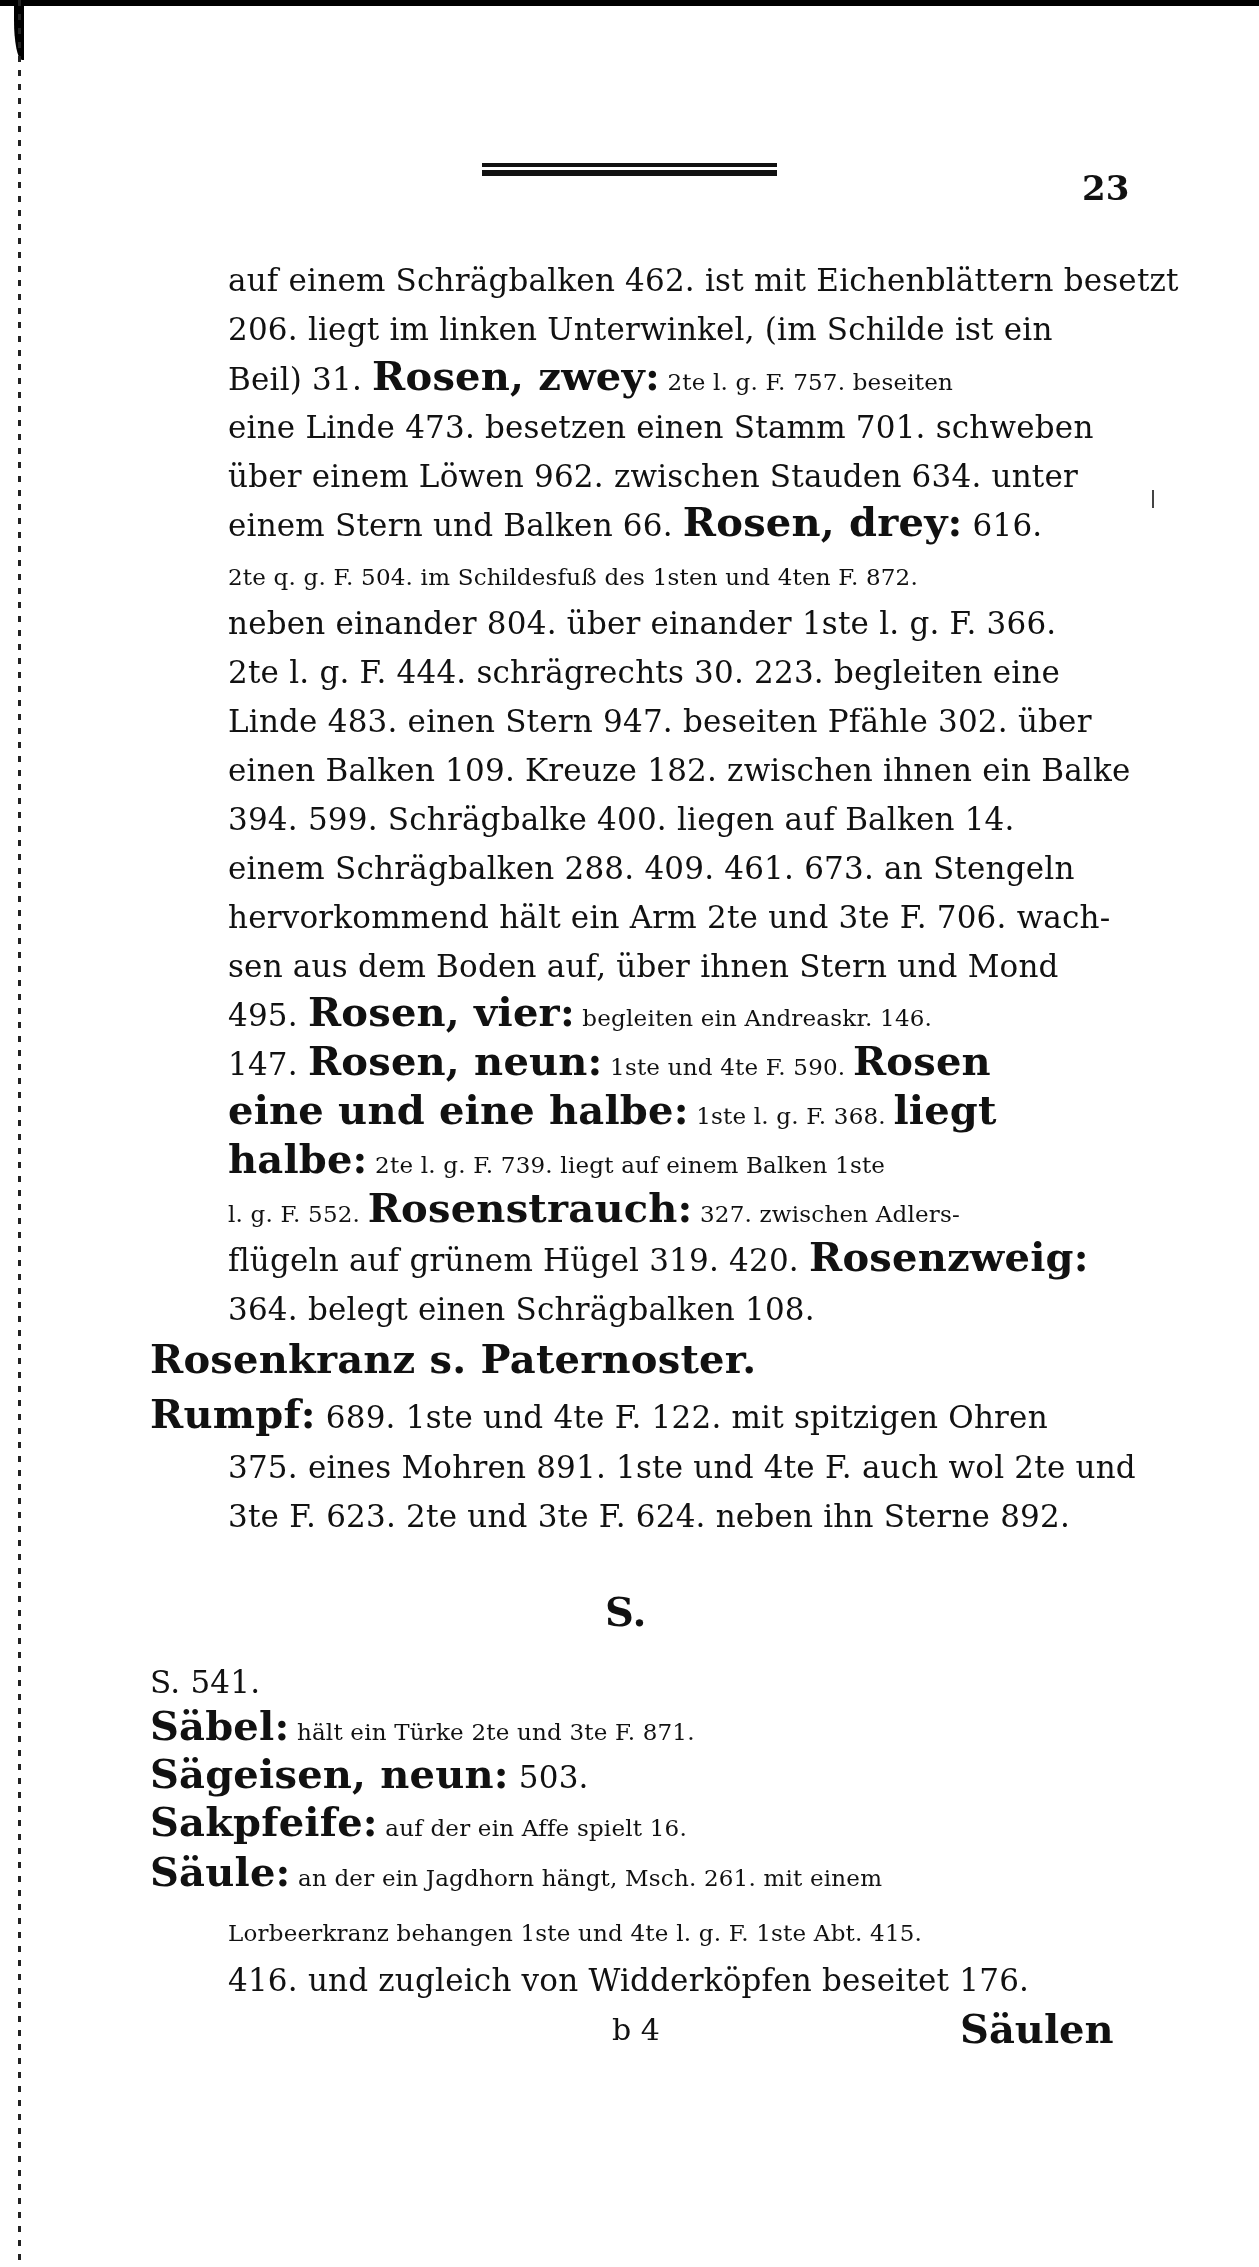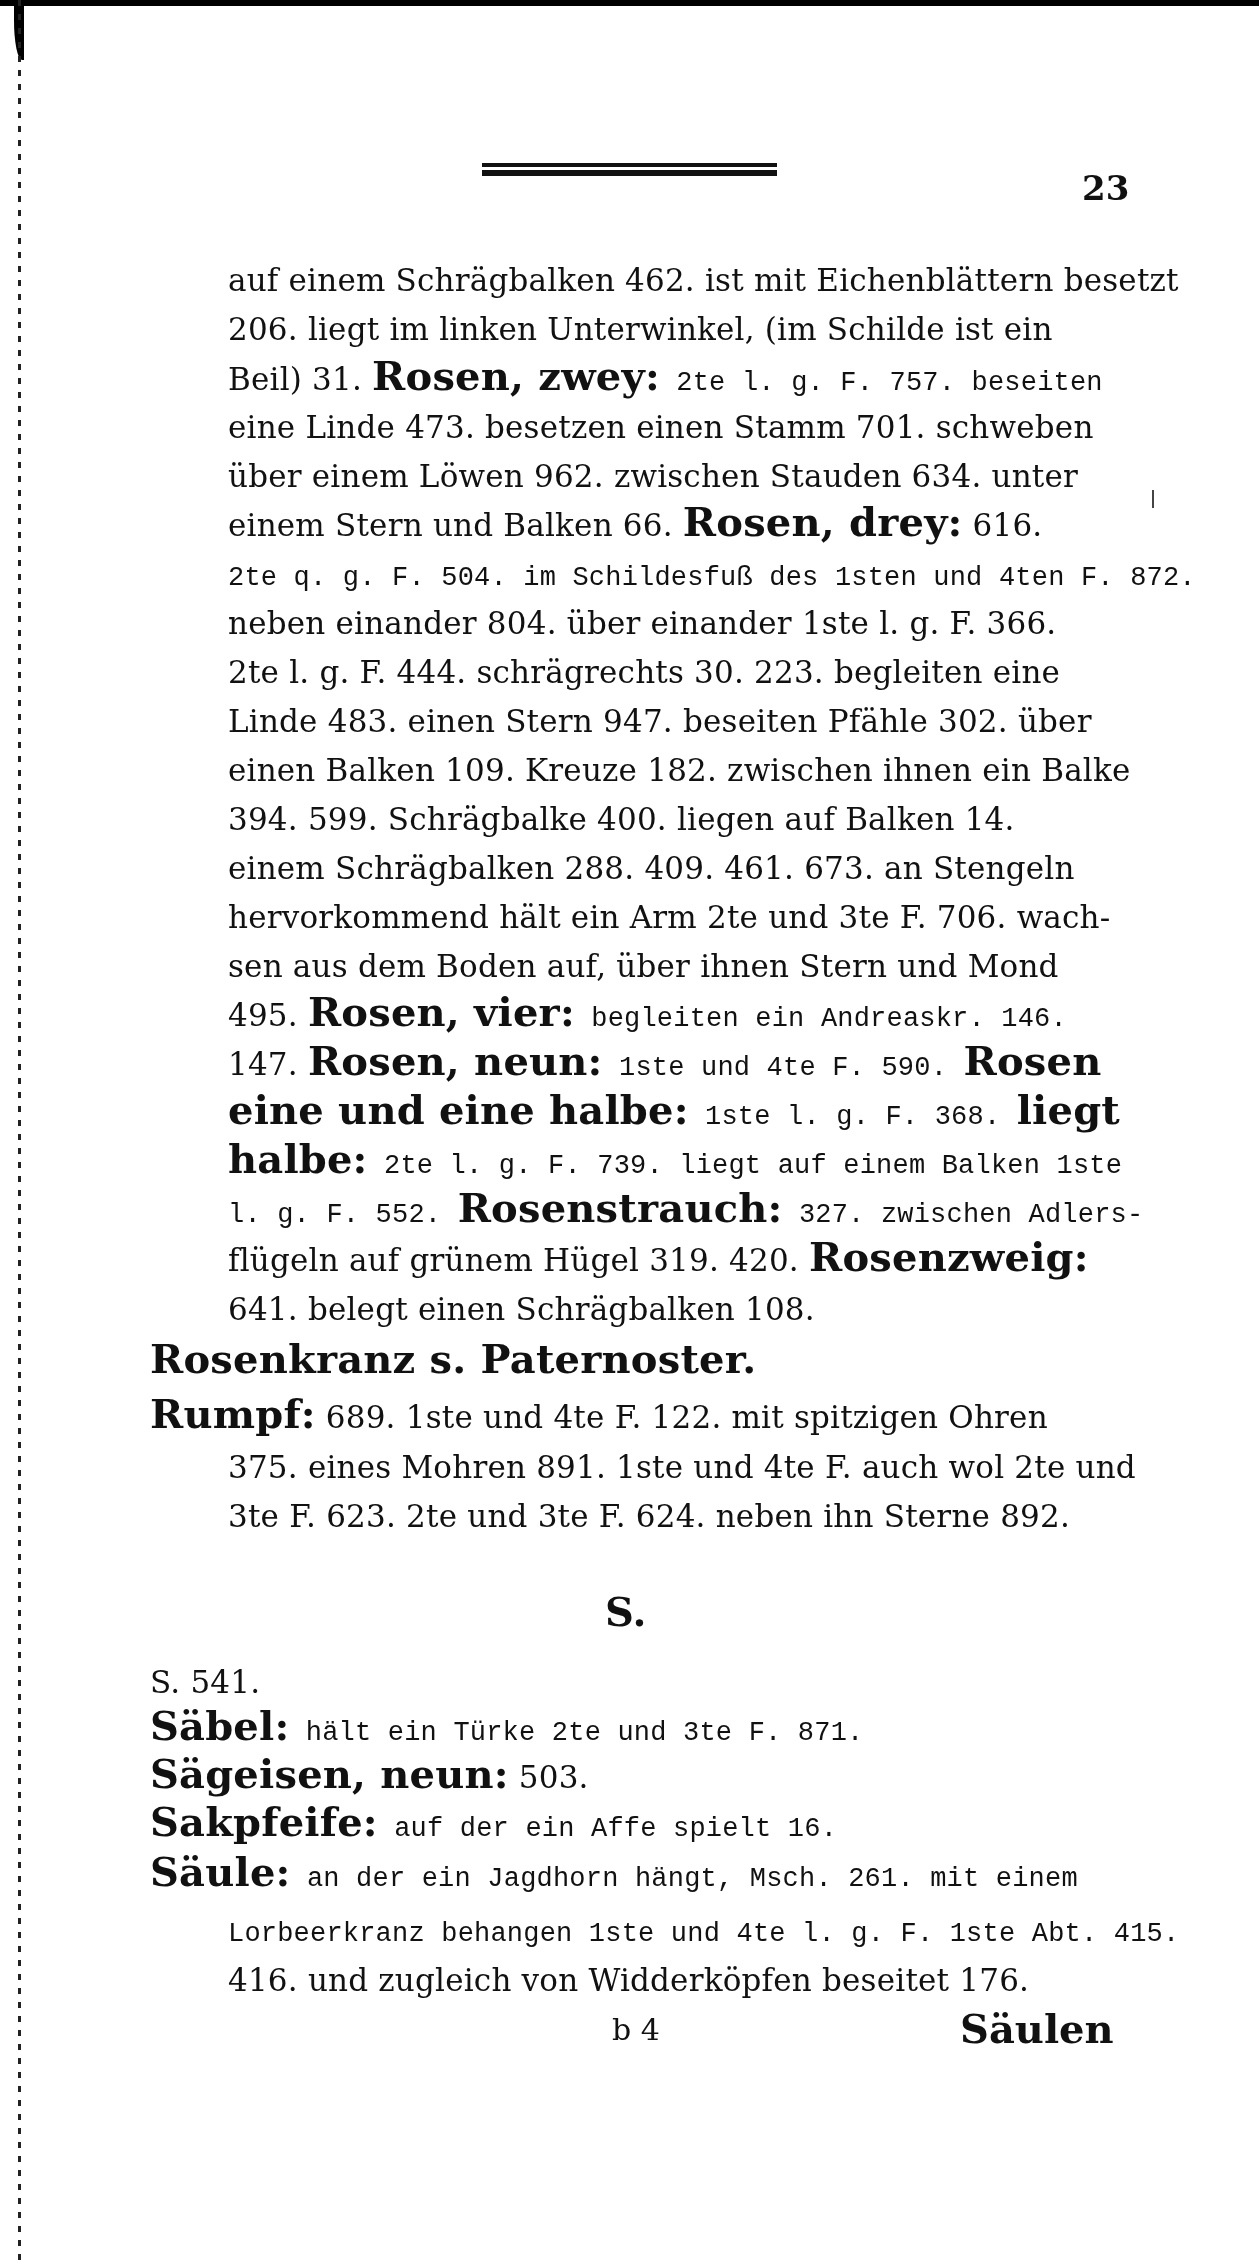--- a/index.html
+++ b/index.html
@@ -15,21 +15,21 @@
     border-bottom-left-radius: 8px 40px; }
   .header-rule { position: absolute; left: 482px; top: 163px; width: 295px; height: 14px; }
   .header-rule .r1 { position: absolute; left: 0; top: 0; width: 100%; height: 4px; background: #111; }
   .header-rule .r2 { position: absolute; left: 0; top: 7px; width: 100%; height: 6px; background: #111; }
   .page-number { position: absolute; left: 1082px; top: 168px; font-size: 34px; font-weight: bold; }
   .line { position: absolute; white-space: nowrap; font-size: 31px; line-height: 44px;
     letter-spacing: 0.2px; text-align: justify; }
   .indent { left: 228px; width: 898px; }
   .flush { left: 150px; width: 976px; }
   .line span.head { font-weight: bold; font-size: 40px; }
-  .line span.small { font-size: 27px; font-family: Liberation Mono, monospace; }
+  .line span.small { font-size: 23px; }
   .section-letter { position: absolute; left: 605px; top: 1588px; font-size: 40px; font-weight: bold; }
   .footer-sig { position: absolute; left: 612px; top: 2012px; font-size: 30px; font-weight: normal; }
   .catchword { position: absolute; left: 960px; top: 2005px; font-size: 40px; font-weight: bold; }
   .stray-mark { position: absolute; left: 1152px; top: 490px; width: 2px; height: 18px; background: #444; }
 </style>
 </head>
 <body>
 
 <div class="top-border"></div>
 <div class="left-corner"></div>
@@ -56,21 +56,21 @@
 <div class="line indent" style="top:797px"><span>394. 599. Schrägbalke 400. liegen auf Balken 14.</span></div>
 <div class="line indent" style="top:846px"><span>einem Schrägbalken 288. 409. 461. 673. an Stengeln</span></div>
 <div class="line indent" style="top:895px"><span>hervorkommend hält ein Arm 2te und 3te F. 706. wach-</span></div>
 <div class="line indent" style="top:944px"><span>sen aus dem Boden auf, über ihnen Stern und Mond</span></div>
 <div class="line indent" style="top:990px"><span>495. </span><span class="head">Rosen, vier:</span><span class="small"> begleiten ein Andreaskr. 146.</span></div>
 <div class="line indent" style="top:1039px"><span>147. </span><span class="head">Rosen, neun:</span><span class="small"> 1ste und 4te F. 590. </span><span class="head">Rosen</span></div>
 <div class="line indent" style="top:1088px"><span class="head">eine und eine halbe:</span><span class="small"> 1ste l. g. F. 368. </span><span class="head">liegt</span></div>
 <div class="line indent" style="top:1137px"><span class="head">halbe:</span><span class="small"> 2te l. g. F. 739. liegt auf einem Balken 1ste</span></div>
 <div class="line indent" style="top:1186px"><span class="small">l. g. F. 552. </span><span class="head">Rosenstrauch:</span><span class="small"> 327. zwischen Adlers-</span></div>
 <div class="line indent" style="top:1235px"><span>flügeln auf grünem Hügel 319. 420. </span><span class="head">Rosenzweig:</span></div>
-<div class="line indent" style="top:1287px"><span>641. belegt einen Schrägbalken 108.</span></div>
+<div class="line indent" style="top:1287px"><span>364. belegt einen Schrägbalken 108.</span></div>
 
 <div class="line flush" style="top:1337px"><span class="head">Rosenkranz</span><span class="head"> s. Paternoster.</span></div>
 <div class="line flush" style="top:1392px"><span class="head">Rumpf:</span><span> 689. 1ste und 4te F. 122. mit spitzigen Ohren</span></div>
 <div class="line indent" style="top:1445px"><span>375. eines Mohren 891. 1ste und 4te F. auch wol 2te und</span></div>
 <div class="line indent" style="top:1494px"><span>3te F. 623. 2te und 3te F. 624. neben ihn Sterne 892.</span></div>
 
 <div class="section-letter">S.</div>
 
 <div class="line flush" style="top:1660px"><span>S.</span><span> 541.</span></div>
 <div class="line flush" style="top:1704px"><span class="head">Säbel:</span><span class="small"> hält ein Türke 2te und 3te F. 871.</span></div>

